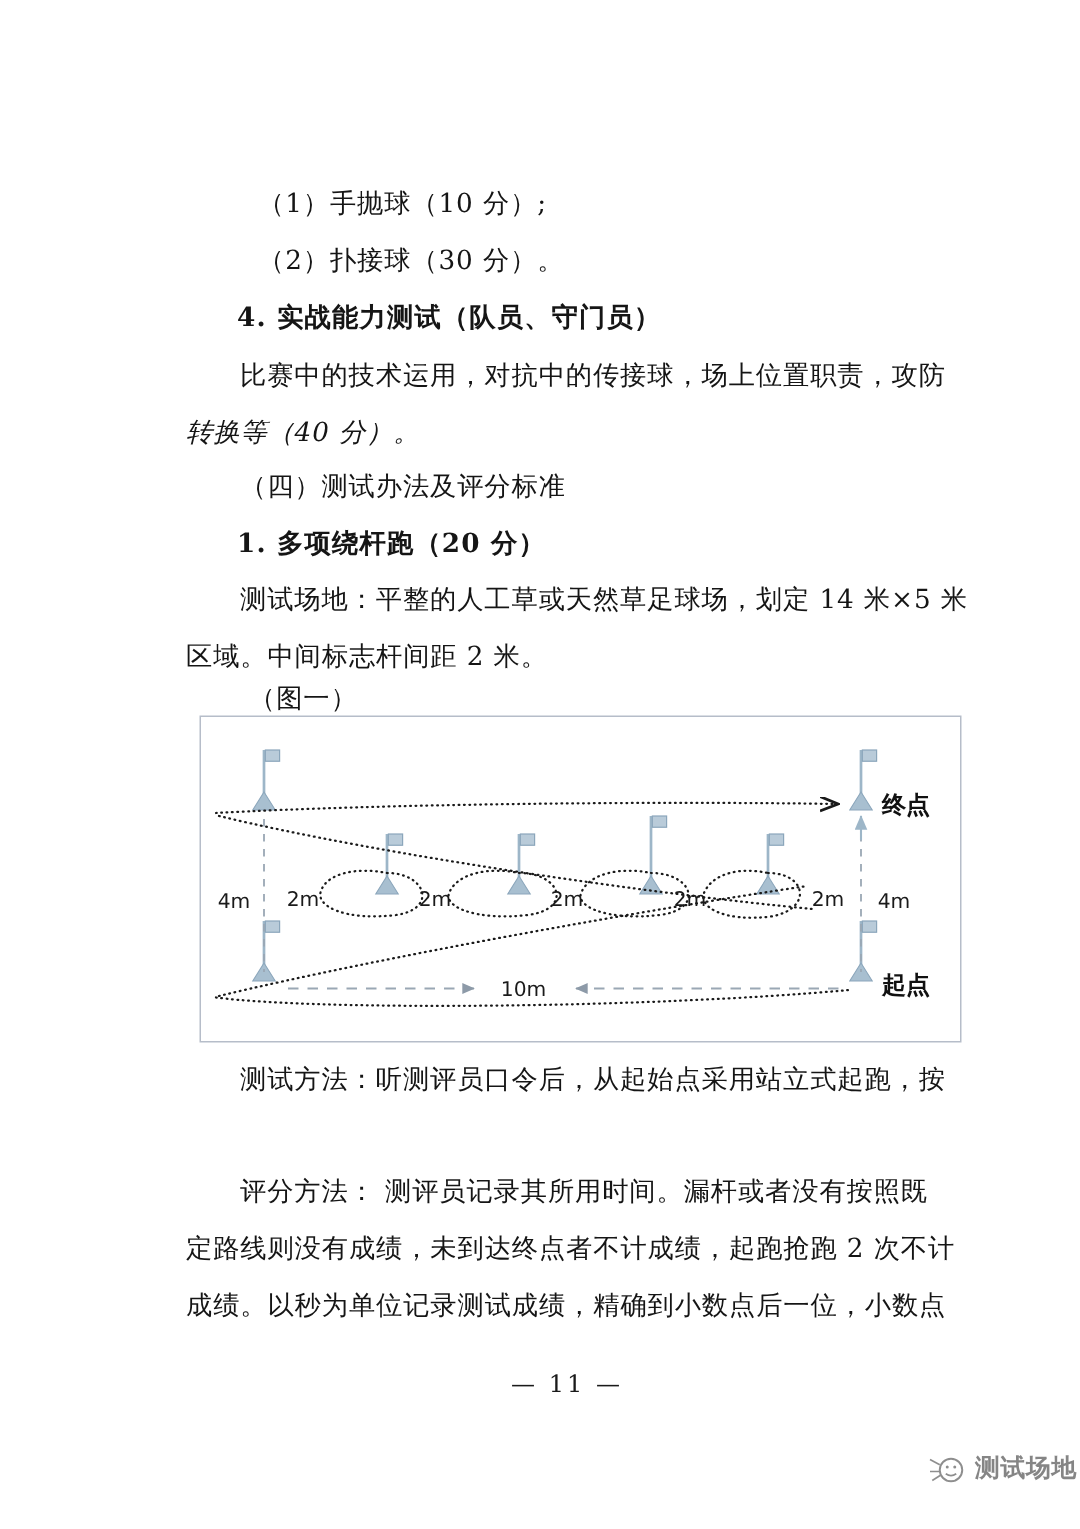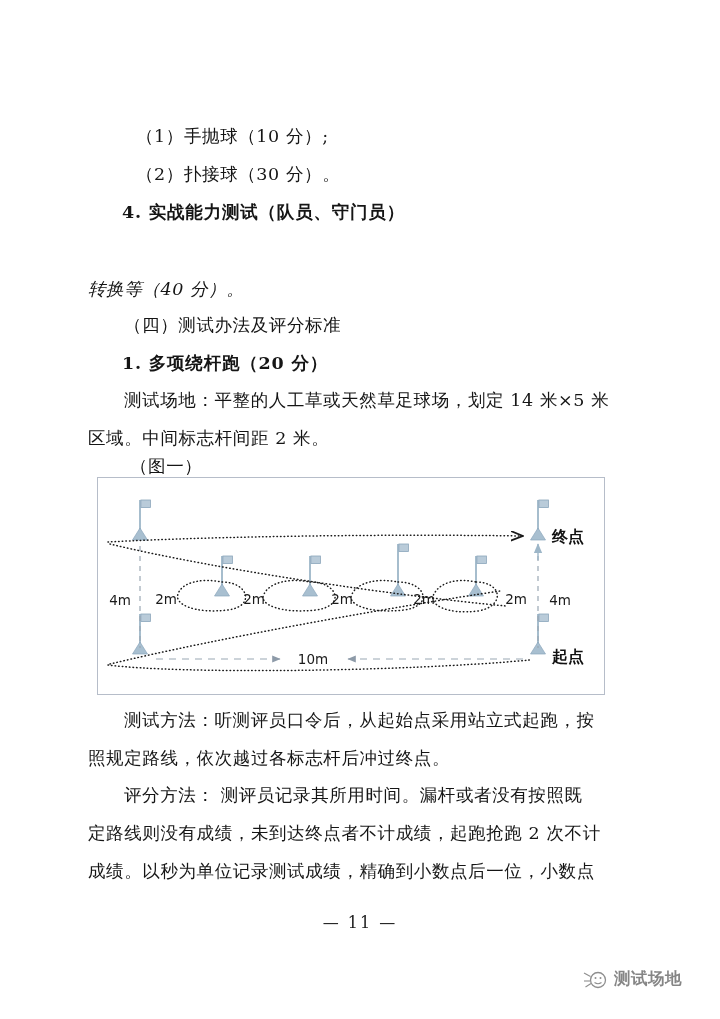--- a/index.html
+++ b/index.html
@@ -13,20 +13,21 @@
     position: relative;
     font-family: "DejaVu Serif", "Liberation Serif", serif;
     color: #111111;
     overflow: hidden;
   }
 
   .page {
     position: absolute;
     inset: 0;
     padding: 0;
+    margin-left: 36px;
   }
 
   
   .tline {
     position: absolute;
     font-size: 17.5px;
     line-height: 1;
     letter-spacing: 0.6px;
     white-space: nowrap;
     color: #151515;
@@ -97,20 +98,21 @@
 <body>
 
 <div class="page">
 
   <div class="tline" style="left:136px; top:128px;">（1）手抛球（10 分）;</div>
 
   <div class="tline" style="left:136px; top:166px;">（2）扑接球（30 分）。</div>
 
   <div class="tline bold" style="left:122px; top:204px;">4. 实战能力测试（队员、守门员）</div>
 
+  <div class="tline" style="left:124px; top:243px;">比赛中的技术运用，对抗中的传接球，场上位置职责，攻防</div>
   <div class="tline" style="left:88px; top:281px;font-style:italic;">转换等（40 分）。</div>
 
   <div class="tline" style="left:124px; top:317px;">（四）测试办法及评分标准</div>
 
   <div class="tline bold" style="left:122px; top:355px;">1. 多项绕杆跑（20 分）</div>
 
   <div class="tline" style="left:124px; top:392px;">测试场地：平整的人工草或天然草足球场，划定 14 米×5 米</div>
   <div class="tline" style="left:88px; top:430px;">区域。中间标志杆间距 2 米。</div>
 
   <div class="tline" style="left:130px; top:458px;">（图一）</div>
@@ -208,21 +210,20 @@
       <text class="fig-label" x="244" y="126" text-anchor="middle">2m</text>
       <text class="fig-label" x="326" y="126" text-anchor="middle">2m</text>
       <text class="fig-label" x="418" y="126" text-anchor="middle">2m</text>
 
       <text class="fig-label-cn" x="454" y="64">终点</text>
       <text class="fig-label-cn" x="454" y="184">起点</text>
     </svg>
   </div>
 
   <div class="tline" style="left:124px; top:712px;">测试方法：听测评员口令后，从起始点采用站立式起跑，按</div>
-  <div class="tline" style="left:88px; top:750px;">照规定路线，依次越过各标志杆后冲过终点。</div>
 
   <div class="tline" style="left:124px; top:787px;">评分方法：  测评员记录其所用时间。漏杆或者没有按照既</div>
   <div class="tline" style="left:88px; top:825px;">定路线则没有成绩，未到达终点者不计成绩，起跑抢跑 2 次不计</div>
   <div class="tline" style="left:88px; top:863px;">成绩。以秒为单位记录测试成绩，精确到小数点后一位，小数点</div>
 
   <div class="page-number">— 11 —</div>
 
   <div class="watermark">
     <svg width="26" height="22" viewBox="0 0 26 22" aria-hidden="true">
       <circle cx="15" cy="12" r="7.5" fill="none" stroke="#4a4a4a" stroke-width="1.3"></circle>

